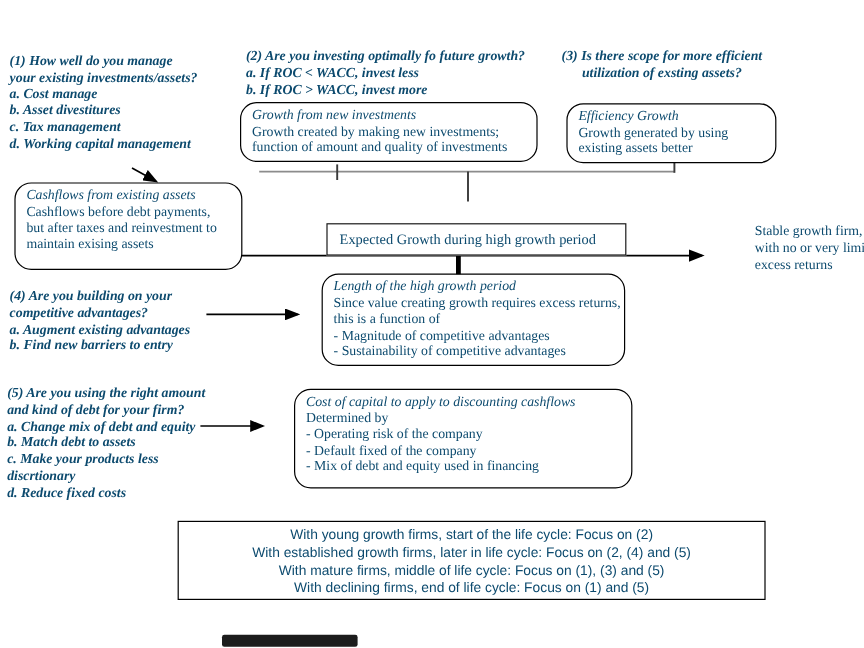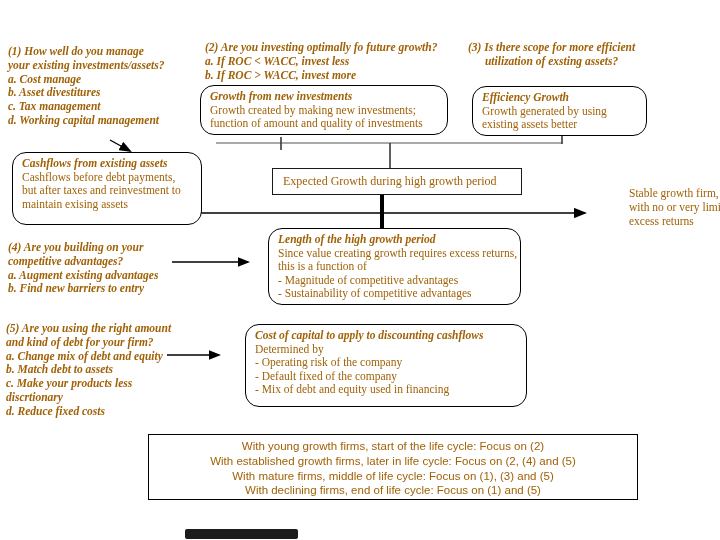--- a/index.html
+++ b/index.html
@@ -1,26 +1,26 @@
 <!DOCTYPE html>
 <html><head>
 <meta charset="utf-8">
 <style>
   html,body{margin:0;padding:0;background:#ffffff;}
   .stage{position:relative;width:720px;height:540px;background:#ffffff;overflow:hidden;
-         font-family:"Liberation Serif", serif;color:#a16207;}
+         font-family:"Liberation Serif", serif;color:#0c4a6e;}
   .abs{position:absolute;}
   .qblock{font-style:italic;font-weight:bold;font-size:11.5px;line-height:13.8px;white-space:nowrap;}
   .rbox{position:absolute;border:1.3px solid #000;border-radius:14px;background:#fff;
         padding:4px 9px 3px 9px;font-size:11.5px;line-height:13.6px;}
-  .rbox .title{font-style:italic;font-weight:bold;}
+  .rbox .title{font-style:italic;font-weight:normal;}
   .rbox .body{font-style:normal;}
   .line{white-space:nowrap;}
   .rectbox{position:absolute;border:1.6px solid #1a1a1a;background:#fff;display:flex;align-items:center;
-           font-size:12px;padding-left:10px;white-space:nowrap;}
+           font-size:12px;padding-left:10px;white-space:nowrap;margin-top:18px;}
   .stable{font-size:11.5px;line-height:13.8px;white-space:nowrap;}
   .lifecycle{position:absolute;border:1.2px solid #000;background:#fff;text-align:center;
              font-family:"Liberation Sans", sans-serif;font-size:11.5px;line-height:14.8px;padding-top:4px;}
   .bbar{position:absolute;background:#1c1c1c;border-radius:2px;}
   svg.overlay{position:absolute;left:0;top:0;pointer-events:none;}
 </style>
 </head>
 <body>
 
 <div class="stage">

